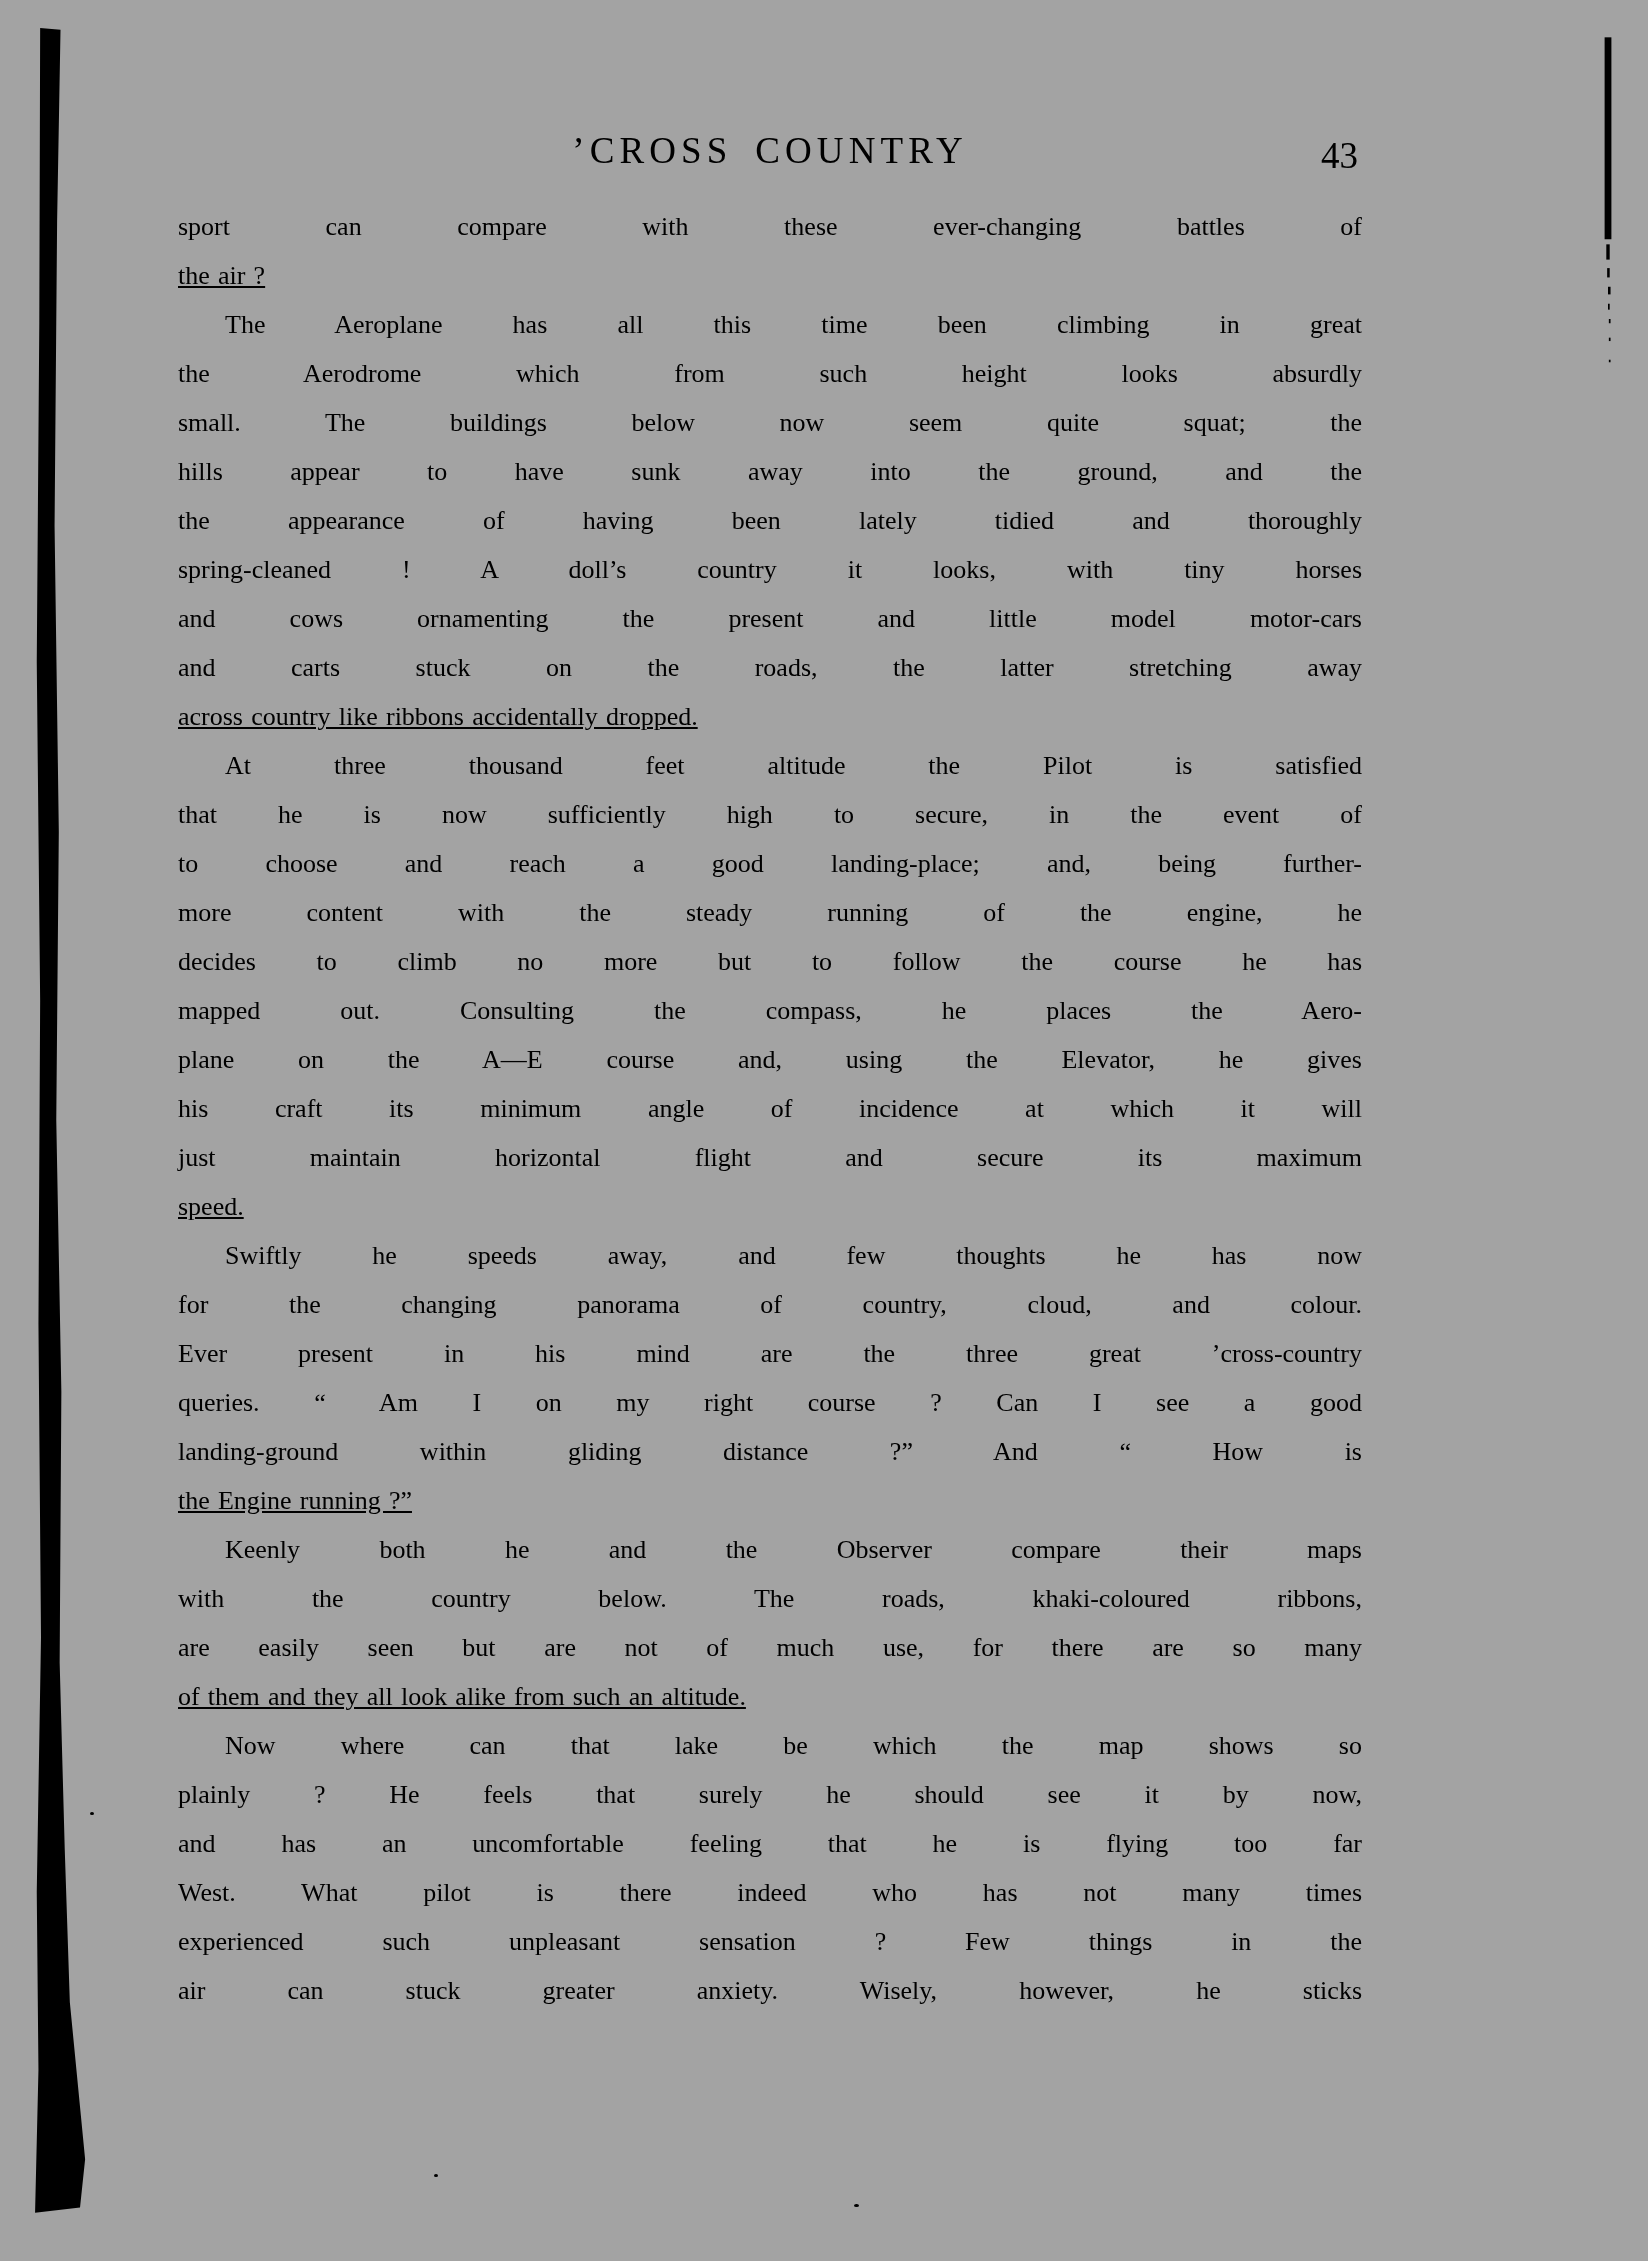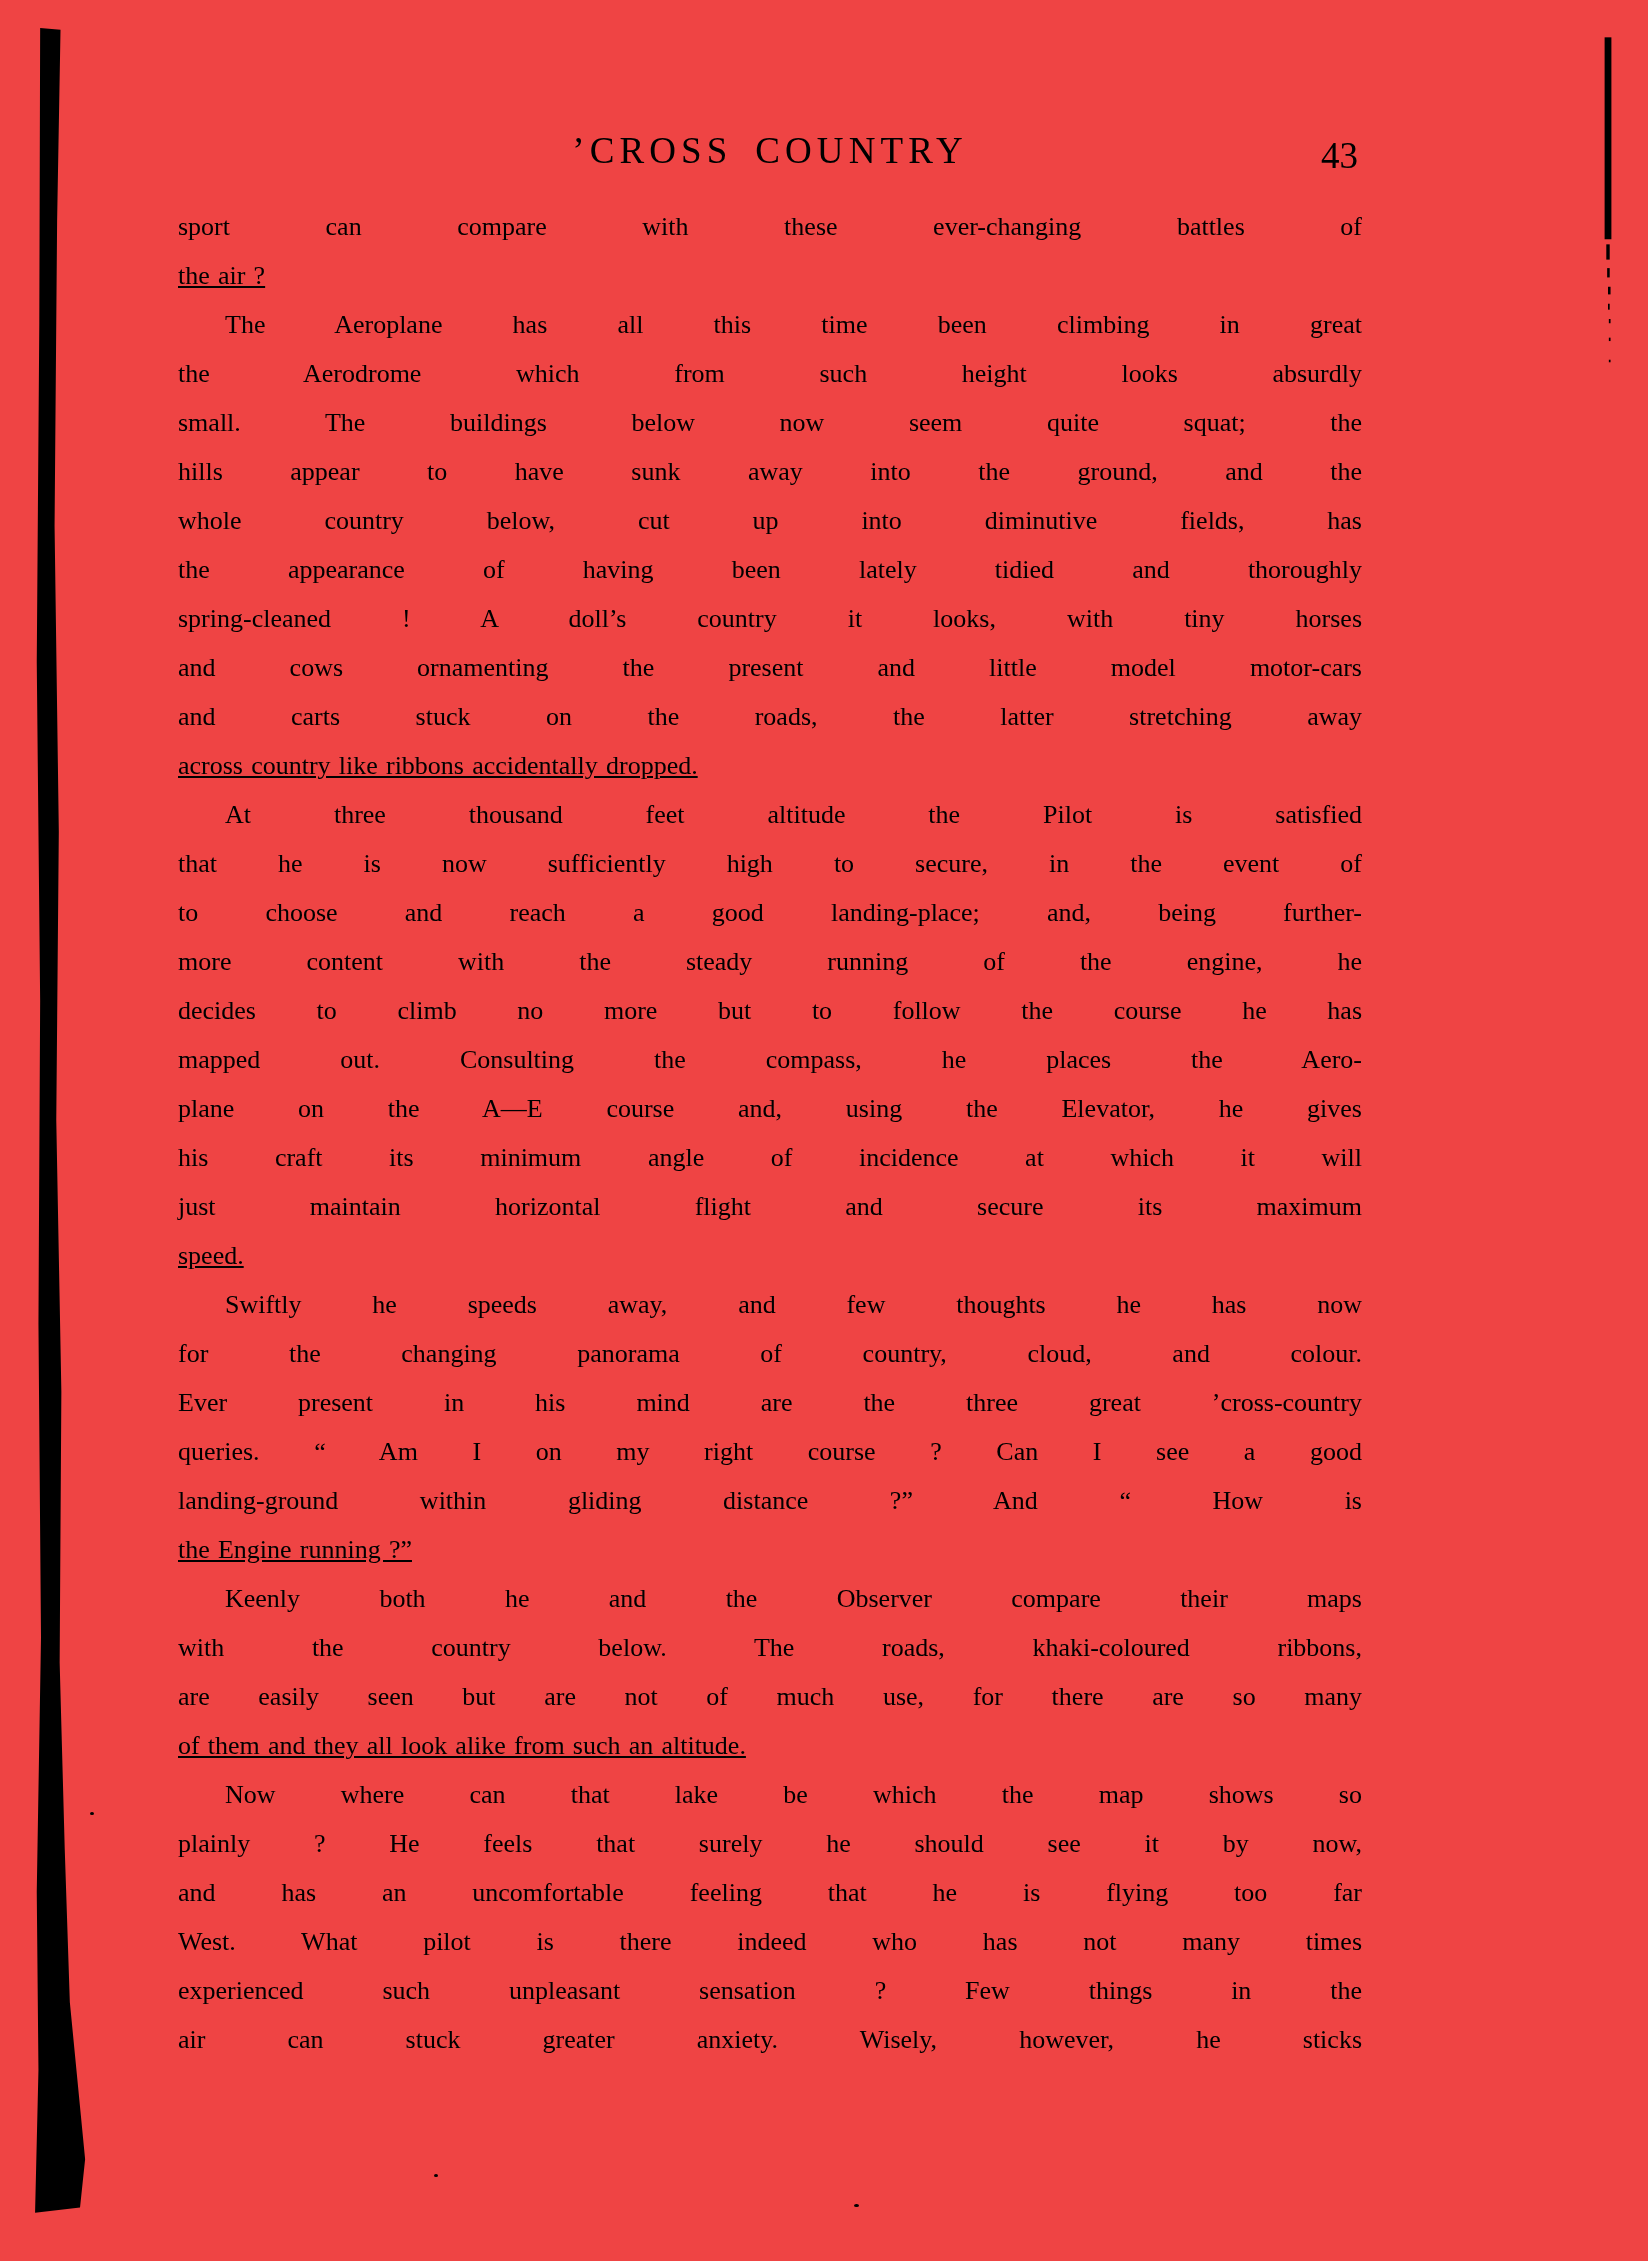--- a/index.html
+++ b/index.html
@@ -4,21 +4,21 @@
 <style>
   html, body {
     margin: 0;
     padding: 0;
     background: #ffffff;
   }
   .page {
     position: relative;
     width: 1649px;
     height: 2261px;
-    background: #ef4444;
+    background: #a3a3a3;
     overflow: hidden;
     font-family: "Liberation Serif", "DejaVu Serif", serif;
     color: #000000;
   }
   .artifacts {
     position: absolute;
     top: 0;
     left: 0;
     width: 1649px;
     height: 2261px;
@@ -97,21 +97,20 @@
   <div class="running-head">’CROSS COUNTRY</div>
   <div class="page-number">43</div>
 
   <div class="page-text" id="text-block">
       <div class="line">sport can compare with these ever-changing battles of</div>
       <div class="line para-end">the air ?</div>
       <div class="line indent">The Aeroplane has all this time been climbing in great</div>
       <div class="line">the Aerodrome which from such height looks absurdly</div>
       <div class="line">small. The buildings below now seem quite squat; the</div>
       <div class="line">hills appear to have sunk away into the ground, and the</div>
-      <div class="line">whole country below, cut up into diminutive fields, has</div>
       <div class="line">the appearance of having been lately tidied and thoroughly</div>
       <div class="line">spring-cleaned ! A doll’s country it looks, with tiny horses</div>
       <div class="line">and cows ornamenting the present and little model motor-cars</div>
       <div class="line">and carts stuck on the roads, the latter stretching away</div>
       <div class="line para-end">across country like ribbons accidentally dropped.</div>
       <div class="line indent">At three thousand feet altitude the Pilot is satisfied</div>
       <div class="line">that he is now sufficiently high to secure, in the event of</div>
       <div class="line">to choose and reach a good landing-place; and, being further-</div>
       <div class="line">more content with the steady running of the engine, he</div>
       <div class="line">decides to climb no more but to follow the course he has</div>

